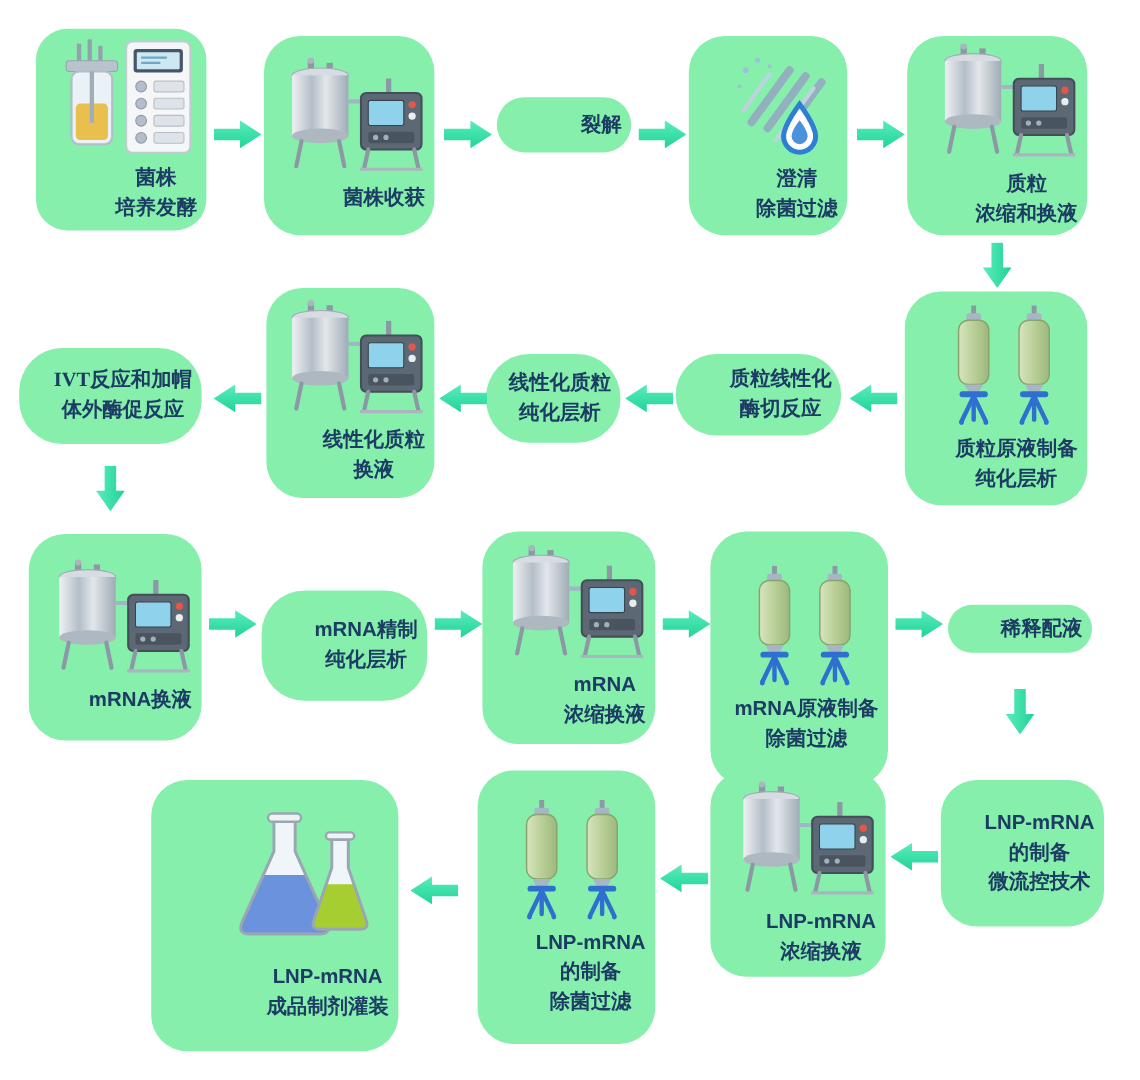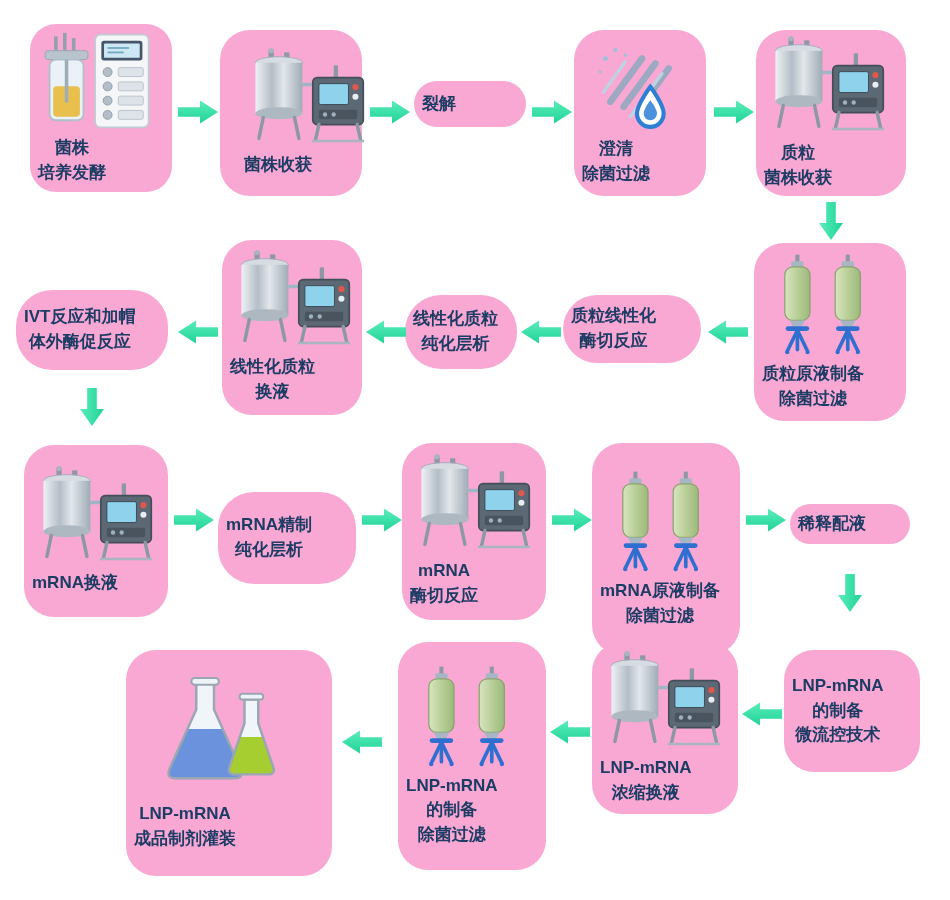--- a/index.html
+++ b/index.html
@@ -2,24 +2,24 @@
 <html><head>
 <meta charset="utf-8">
 <style>
   * { margin:0; padding:0; box-sizing:border-box; }
   html,body { background:#ffffff; }
   body { font-family:"Liberation Sans","DejaVu Sans",sans-serif; }
   .canvas { position:relative; width:950px; height:900px; background:#ffffff; overflow:hidden; }
 
   .node {
     position:absolute;
-    background:#f9a8d4;
+    background:#86efac;
     border-radius:30px;
     display:flex; flex-direction:column;
-    align-items:flex-start; justify-content:center;
+    align-items:flex-end; justify-content:center;
     gap:5px; padding:8px;
   }
   .pill { border-radius:36px; }
   .node .label {
     color:#1c3c64; font-weight:700; font-size:17px;
     line-height:1.45; text-align:center; white-space:pre-line;
   }
   .icon { display:block; flex:none; }
 
   .arrow { position:absolute; }
@@ -180,30 +180,30 @@
     <div class="label">澄清
 除菌过滤</div>
   </div>
   <div class="arrow ar" style="left:714px;top:100px;"></div>
 
   <div class="node" style="left:756px;top:30px;width:150px;height:166px;">
     <svg class="icon" width="122" height="100" viewBox="0 0 140 115">
         <use href="#sym-tff"></use>
       </svg>
     <div class="label">质粒
-菌株收获</div>
+浓缩和换液</div>
   </div>
   <div class="arrow ad" style="left:819px;top:202px;"></div>
 
   <div class="node" style="left:754px;top:243px;width:152px;height:178px;">
     <svg class="icon" width="122" height="104" viewBox="0 0 150 128">
         <use href="#sym-columns"></use>
       </svg>
     <div class="label">质粒原液制备
-除菌过滤</div>
+纯化层析</div>
   </div>
   <div class="arrow al" style="left:708px;top:320px;"></div>
 
   <div class="node pill" style="left:563px;top:295px;width:138px;height:68px;">
     <div class="label">质粒线性化
 酶切反应</div>
   </div>
   <div class="arrow al" style="left:521px;top:320px;"></div>
 
   <div class="node pill" style="left:405px;top:295px;width:112px;height:74px;">
@@ -214,21 +214,21 @@
 
   <div class="node" style="left:222px;top:240px;width:140px;height:175px;">
     <svg class="icon" width="122" height="100" viewBox="0 0 140 115">
         <use href="#sym-tff"></use>
       </svg>
     <div class="label">线性化质粒
 换液</div>
   </div>
   <div class="arrow al" style="left:178px;top:320px;"></div>
 
-  <div class="node pill" style="left:16px;top:290px;width:152px;height:80px;">
+  <div class="node pill" style="left:16px;top:290px;width:152px;height:80px;font-family:Liberation Serif, serif;">
     <div class="label">IVT反应和加帽
 体外酶促反应</div>
   </div>
   <div class="arrow ad" style="left:80px;top:388px;"></div>
 
   <div class="node" style="left:24px;top:445px;width:144px;height:172px;">
     <svg class="icon" width="122" height="100" viewBox="0 0 140 115">
         <use href="#sym-tff"></use>
       </svg>
     <div class="label">mRNA换液</div>
@@ -239,21 +239,21 @@
     <div class="label">mRNA精制
 纯化层析</div>
   </div>
   <div class="arrow ar" style="left:362px;top:508px;"></div>
 
   <div class="node" style="left:402px;top:443px;width:144px;height:177px;">
     <svg class="icon" width="122" height="100" viewBox="0 0 140 115">
         <use href="#sym-tff"></use>
       </svg>
     <div class="label">mRNA
-酶切反应</div>
+浓缩换液</div>
   </div>
   <div class="arrow ar" style="left:552px;top:508px;"></div>
 
   <div class="node" style="left:592px;top:443px;width:148px;height:212px;">
     <svg class="icon" width="122" height="104" viewBox="0 0 150 128">
         <use href="#sym-columns"></use>
       </svg>
     <div class="label">mRNA原液制备
 除菌过滤</div>
   </div>

